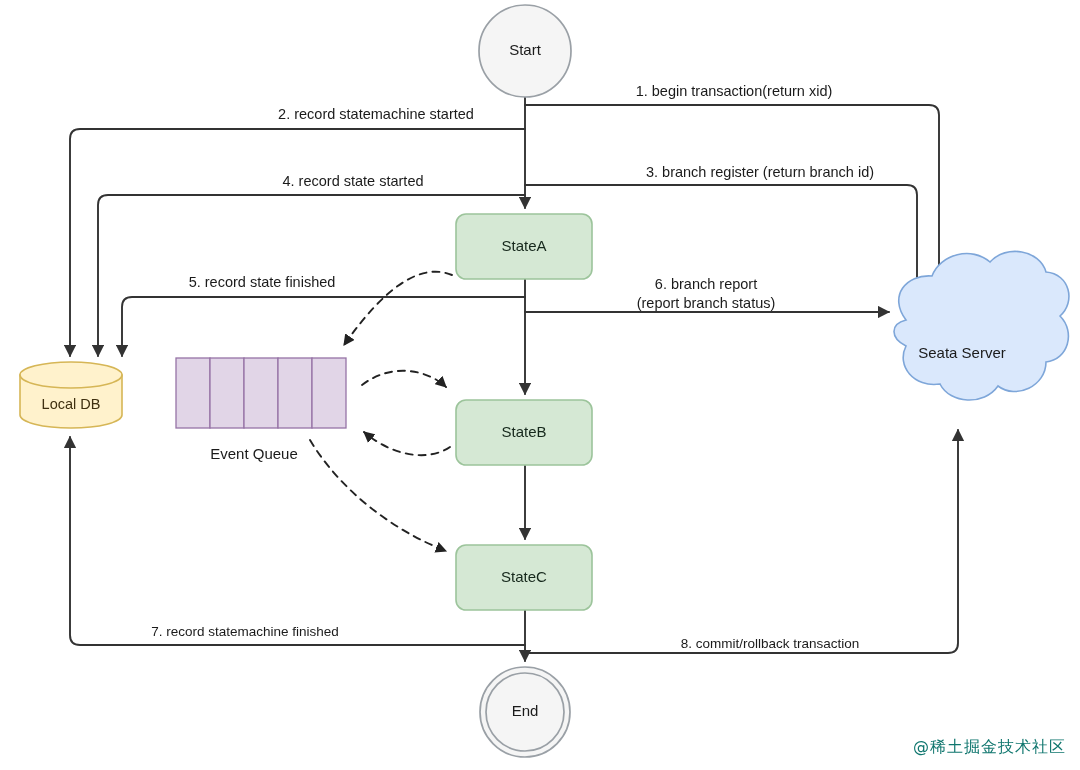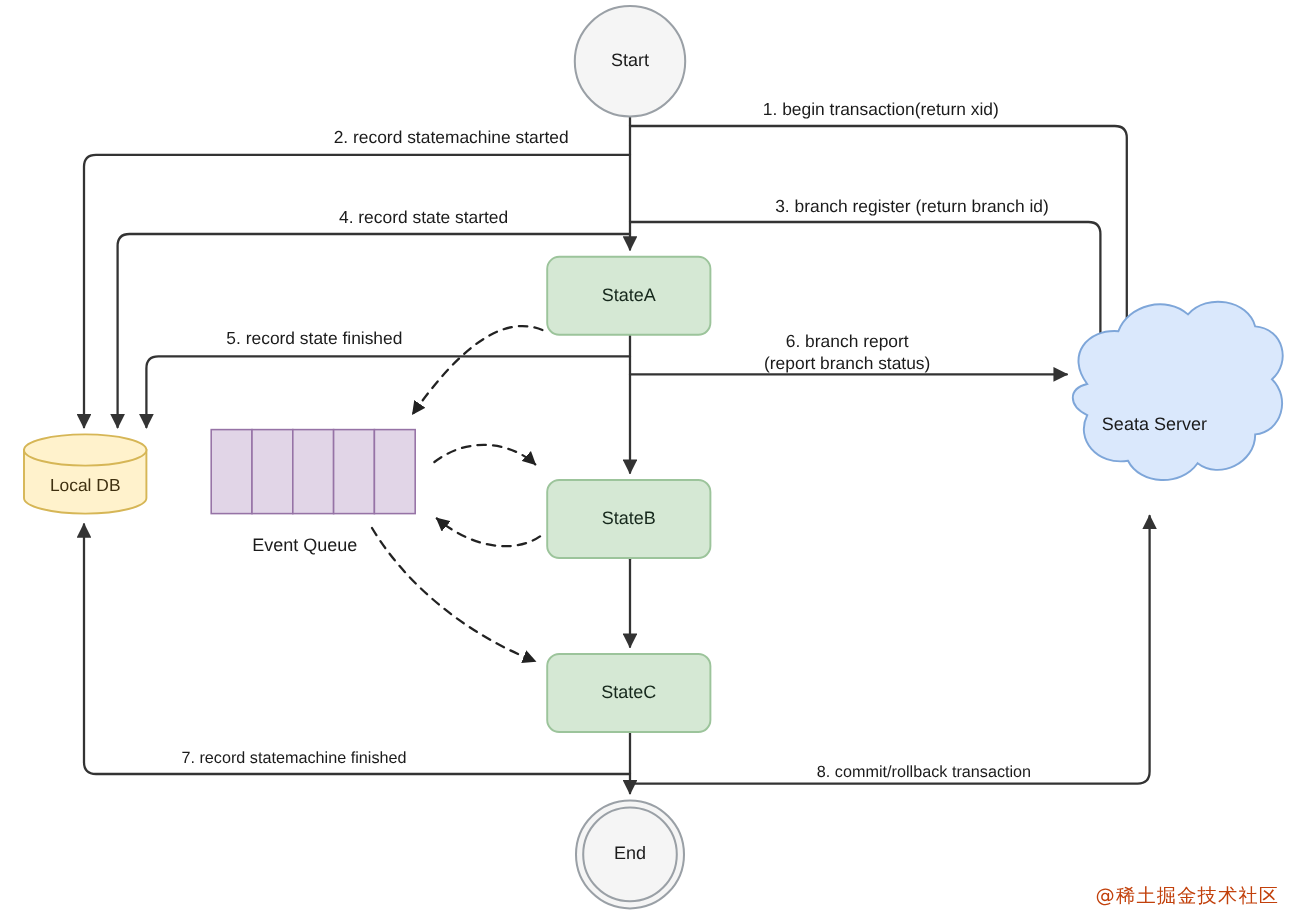--- a/index.html
+++ b/index.html
@@ -92,21 +92,21 @@
     fill: #dae8fc;
     stroke: #7ea6d9;
     stroke-width: 1.6;
   }
   .watermark {
     position: absolute;
     right: 14px;
     bottom: 12px;
     font-family: "DejaVu Sans", sans-serif;
     font-size: 16px;
-    color: #c2410c;
+    color: #0f766e;
     letter-spacing: 1px;
     user-select: none;
     white-space: nowrap;
   }
 </style>
 </head>
 <body>
 
 <div id="canvas-wrap">
 

